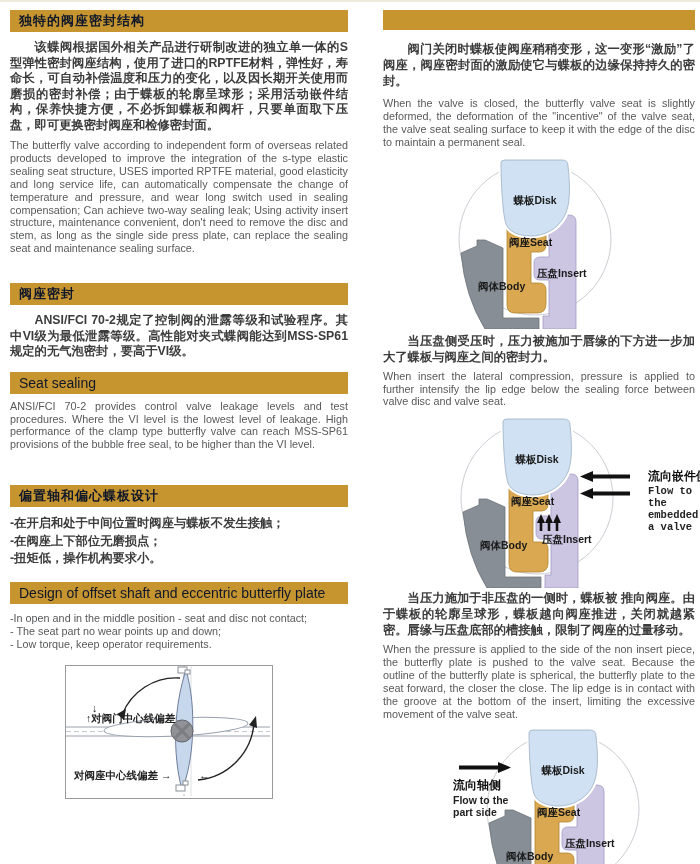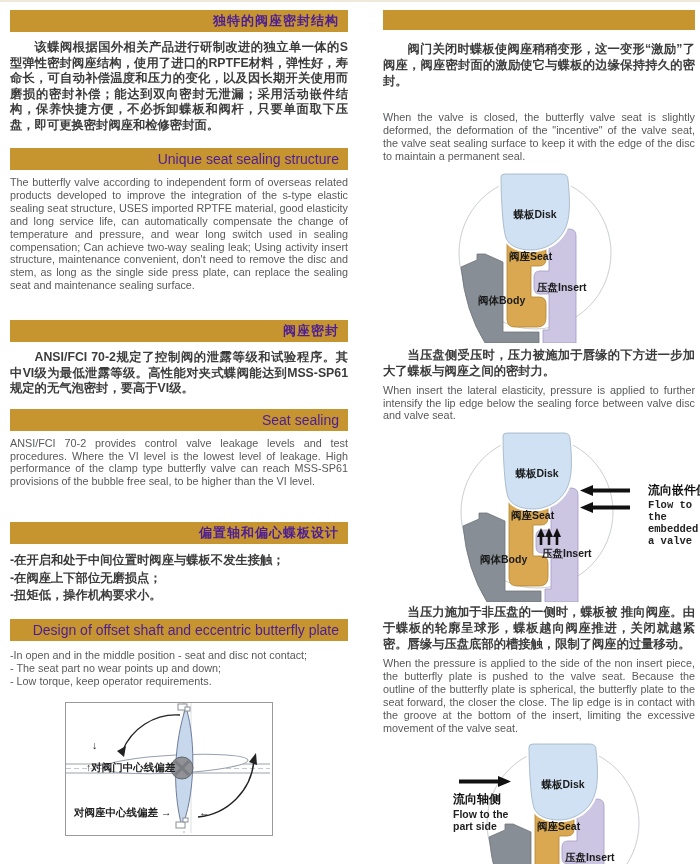--- a/index.html
+++ b/index.html
@@ -6,22 +6,22 @@
   html,body{margin:0;padding:0;}
   body{
     width:700px;height:864px;background:#ffffff;overflow:hidden;
     font-family:"Liberation Sans","DejaVu Sans",sans-serif;
     border-top:2px solid #efe9dc; box-sizing:border-box;
   }
   .page{display:flex;padding:6px 5px 0 10px;gap:35px;}
   .col-left{width:338px;flex:none;}
   .col-right{width:312px;flex:none;position:relative;}
   .hdr{
-    background:var(--accent);color:#4c1d95;padding:2px 9px;box-sizing:border-box;
-    height:22px;line-height:18px;white-space:nowrap;overflow:hidden;text-align:right;
+    background:var(--accent);color:#0f172a;padding:2px 9px;box-sizing:border-box;
+    height:22px;line-height:18px;white-space:nowrap;overflow:hidden;
   }
   .hdr.cn{font-size:13px;font-weight:bold;letter-spacing:1px;}
   .hdr.en{font-size:14px;font-weight:normal;}
   .hdr-bar{background:var(--accent);height:20px;margin-top:2px;}
   .p-cn{
     color:var(--cn);font-size:12.3px;line-height:15.5px;font-weight:bold;
     text-align:justify;text-indent:2em;margin:8px 0 0 0;
   }
   .p-en{
     color:var(--en);font-size:10.8px;line-height:12.9px;
@@ -40,23 +40,22 @@
   .ecc-box{position:relative;width:206px;height:132px;border:1px solid #9a9a9a;margin:14px 0 0 55px;}
   .ecc-label{position:absolute;font-size:10.5px;font-weight:bold;color:#222;white-space:nowrap;}
 </style>
 </head>
 <body>
 
 <div class="page">
 
   <div class="col-left">
     <div class="hdr cn" style="margin-top:2px">独特的阀座密封结构</div>
-    <div class="p-cn">该蝶阀根据国外相关产品进行研制改进的独立单一体的S型弹性密封阀座结构，使用了进口的RPTFE材料，弹性好，寿命长，可自动补偿温度和压力的变化，以及因长期开关使用而磨损的密封补偿；能达到双向密封无泄漏；采用活动嵌件结构，保养快捷方便，不必拆卸蝶板和阀杆，只要单面取下压盘，即可更换密封阀座和检修密封面。</div>
+    <div class="p-cn">该蝶阀根据国外相关产品进行研制改进的独立单一体的S型弹性密封阀座结构，使用了进口的RPTFE材料，弹性好，寿命长，可自动补偿温度和压力的变化，以及因长期开关使用而磨损的密封补偿；由于蝶板的轮廓呈球形；采用活动嵌件结构，保养快捷方便，不必拆卸蝶板和阀杆，只要单面取下压盘，即可更换密封阀座和检修密封面。</div>
 
-    <div class="hdr en mt15">Unique seat sealing structure</div>
     <div class="p-en">The butterfly valve according to independent form of overseas related products developed to improve the integration of the s-type elastic sealing seat structure, USES imported RPTFE material, good elasticity and long service life, can automatically compensate the change of temperature and pressure, and wear long switch used in sealing compensation; Can achieve two-way sealing leak; Using activity insert structure, maintenance convenient, don't need to remove the disc and stem, as long as the single side press plate, can replace the sealing seat and maintenance sealing surface.</div>
 
     <div class="hdr cn mt28">阀座密封</div>
     <div class="p-cn">ANSI/FCI 70-2规定了控制阀的泄露等级和试验程序。其中VI级为最低泄露等级。高性能对夹式蝶阀能达到MSS-SP61规定的无气泡密封，要高于VI级。</div>
 
     <div class="hdr en mt16">Seat sealing</div>
     <div class="p-en">ANSI/FCI 70-2 provides control valve leakage levels and test procedures. Where the VI level is the lowest level of leakage. High performance of the clamp type butterfly valve can reach MSS-SP61 provisions of the bubble free seal, to be higher than the VI level.</div>
 
     <div class="hdr cn mt34">偏置轴和偏心蝶板设计</div>
     <div class="bullets-cn mt8">
@@ -86,53 +85,53 @@
         <rect x="112" y="1" width="9" height="6" fill="#ffffff" stroke="#8a8f96"></rect>
         <rect x="119" y="4" width="5" height="4" fill="#ffffff" stroke="#8a8f96"></rect>
         <rect x="110" y="119" width="9" height="6" fill="#ffffff" stroke="#8a8f96"></rect>
         <rect x="117" y="115" width="5" height="4" fill="#ffffff" stroke="#8a8f96"></rect>
         <path d="M114,12 A58,58 0 0 0 56,49" fill="none" stroke="#222" stroke-width="1.4"></path>
         <polygon points="51,48 60,43 58,54" fill="#222"></polygon>
         <path d="M132,114 A62,62 0 0 0 188,57" fill="none" stroke="#222" stroke-width="1.4"></path>
         <polygon points="183,59 191,62 190,50" fill="#222"></polygon>
       </svg>
       <div class="ecc-label" style="left:26px;top:36px">↓</div>
-      <div class="ecc-label" style="left:20px;top:58px">
+      <div class="ecc-label" style="left:20px;top:46px">
         <span>↑</span><span>对阀门中心线偏差</span>
       </div>
       <div class="ecc-label" style="left:8px;top:103px">
         <span>对阀座中心线偏差</span> <span>→</span>
       </div>
       <div class="ecc-label" style="left:133px;top:103px">←</div>
     </div>
   </div>
 
   <div class="col-right">
     <div class="hdr-bar"></div>
 
     <div class="p-cn" style="line-height:16px;margin-top:11px">阀门关闭时蝶板使阀座稍稍变形，这一变形“激励”了阀座，阀座密封面的激励使它与蝶板的边缘保持持久的密封。</div>
-    <div class="p-en" style="margin-top:22px">When the valve is closed, the butterfly valve seat is slightly deformed, the deformation of the "incentive" of the valve seat, the valve seat sealing surface to keep it with the edge of the disc to maintain a permanent seal.</div>
+    <div class="p-en" style="margin-top:8px">When the valve is closed, the butterfly valve seat is slightly deformed, the deformation of the "incentive" of the valve seat, the valve seat sealing surface to keep it with the edge of the disc to maintain a permanent seal.</div>
 
     <div class="valve-diagram mt8">
       <svg width="190" height="172" viewBox="0 0 190 172" style="margin-left:60px">
         <circle cx="92" cy="82" r="76" fill="#fff" stroke="#cbced3"></circle>
         <path fill="#878E95" stroke="#6e747a" stroke-width="0.8" d="M18,96 L34,89 L34,83 L42,83 L60,91 L60,161 L96,161 L96,172 L42,172 Q22,140 18,96 Z"></path>
         <path fill="#CCC6E3" stroke="#a39bc4" stroke-width="0.8" d="M106,58 L126,58 Q133,58 133,65 L133,172 L100,172 L100,159 L106,159 L106,123 L97,123 Q91,123 91,117 L91,106 Q91,100 97,100 L106,100 Z"></path>
         <path fill="#D9A850" stroke="#b48430" stroke-width="0.8" d="M64,72 L90,68 Q103,66 103,76 L103,88 Q103,95 96,95 L88,95 L88,126 L96,126 Q103,126 103,133 L103,147 Q103,156 94,156 L72,156 Q64,156 64,148 Z"></path>
         <path fill="none" stroke="#ffffff" stroke-width="5" d="M58,6 Q58,3 62,3 L119,3 Q125,3 125,9 C127,28 128,48 121,60 C114,73 100,79 88,79 C76,79 66,75 63,67 C59,55 58,18 58,6 Z"></path>
         <path fill="#CFE1F3" stroke="#9db0c2" stroke-width="0.8" d="M58,6 Q58,3 62,3 L119,3 Q125,3 125,9 C127,28 128,48 121,60 C114,73 100,79 88,79 C76,79 66,75 63,67 C59,55 58,18 58,6 Z"></path>
         <text x="92" y="47" text-anchor="middle" class="dlabel">蝶板Disk</text>
         <text x="66" y="89" class="dlabel">阀座Seat</text>
         <text x="94" y="120" class="dlabel">压盘Insert</text>
         <text x="35" y="133" class="dlabel">阀体Body</text>
       </svg>
     </div>
 
     <div class="p-cn" style="line-height:16px;margin-top:4px">当压盘侧受压时，压力被施加于唇缘的下方进一步加大了蝶板与阀座之间的密封力。</div>
-    <div class="p-en" style="margin-top:5px">When insert the lateral elasticity, pressure is applied to further intensify the lip edge below the sealing force between valve disc and valve seat.</div>
+    <div class="p-en" style="margin-top:5px">When insert the lateral compression, pressure is applied to further intensify the lip edge below the sealing force between valve disc and valve seat.</div>
 
     <div class="valve-diagram mt8">
       <svg width="190" height="172" viewBox="0 0 190 172" style="margin-left:62px">
         <circle cx="92" cy="82" r="76" fill="#fff" stroke="#cbced3"></circle>
         <path fill="#878E95" stroke="#6e747a" stroke-width="0.8" d="M18,96 L34,89 L34,83 L42,83 L60,91 L60,161 L96,161 L96,172 L42,172 Q22,140 18,96 Z"></path>
         <path fill="#CCC6E3" stroke="#a39bc4" stroke-width="0.8" d="M106,58 L126,58 Q133,58 133,65 L133,172 L100,172 L100,159 L106,159 L106,123 L97,123 Q91,123 91,117 L91,106 Q91,100 97,100 L106,100 Z"></path>
         <path fill="#D9A850" stroke="#b48430" stroke-width="0.8" d="M64,72 L90,68 Q103,66 103,76 L103,88 Q103,95 96,95 L88,95 L88,126 L96,126 Q103,126 103,133 L103,147 Q103,156 94,156 L72,156 Q64,156 64,148 Z"></path>
         <path fill="none" stroke="#ffffff" stroke-width="5" d="M58,6 Q58,3 62,3 L119,3 Q125,3 125,9 C127,28 128,48 121,60 C114,73 100,79 88,79 C76,79 66,75 63,67 C59,55 58,18 58,6 Z"></path>
         <path fill="#CFE1F3" stroke="#9db0c2" stroke-width="0.8" d="M58,6 Q58,3 62,3 L119,3 Q125,3 125,9 C127,28 128,48 121,60 C114,73 100,79 88,79 C76,79 66,75 63,67 C59,55 58,18 58,6 Z"></path>
         <text x="92" y="47" text-anchor="middle" class="dlabel">蝶板Disk</text>

